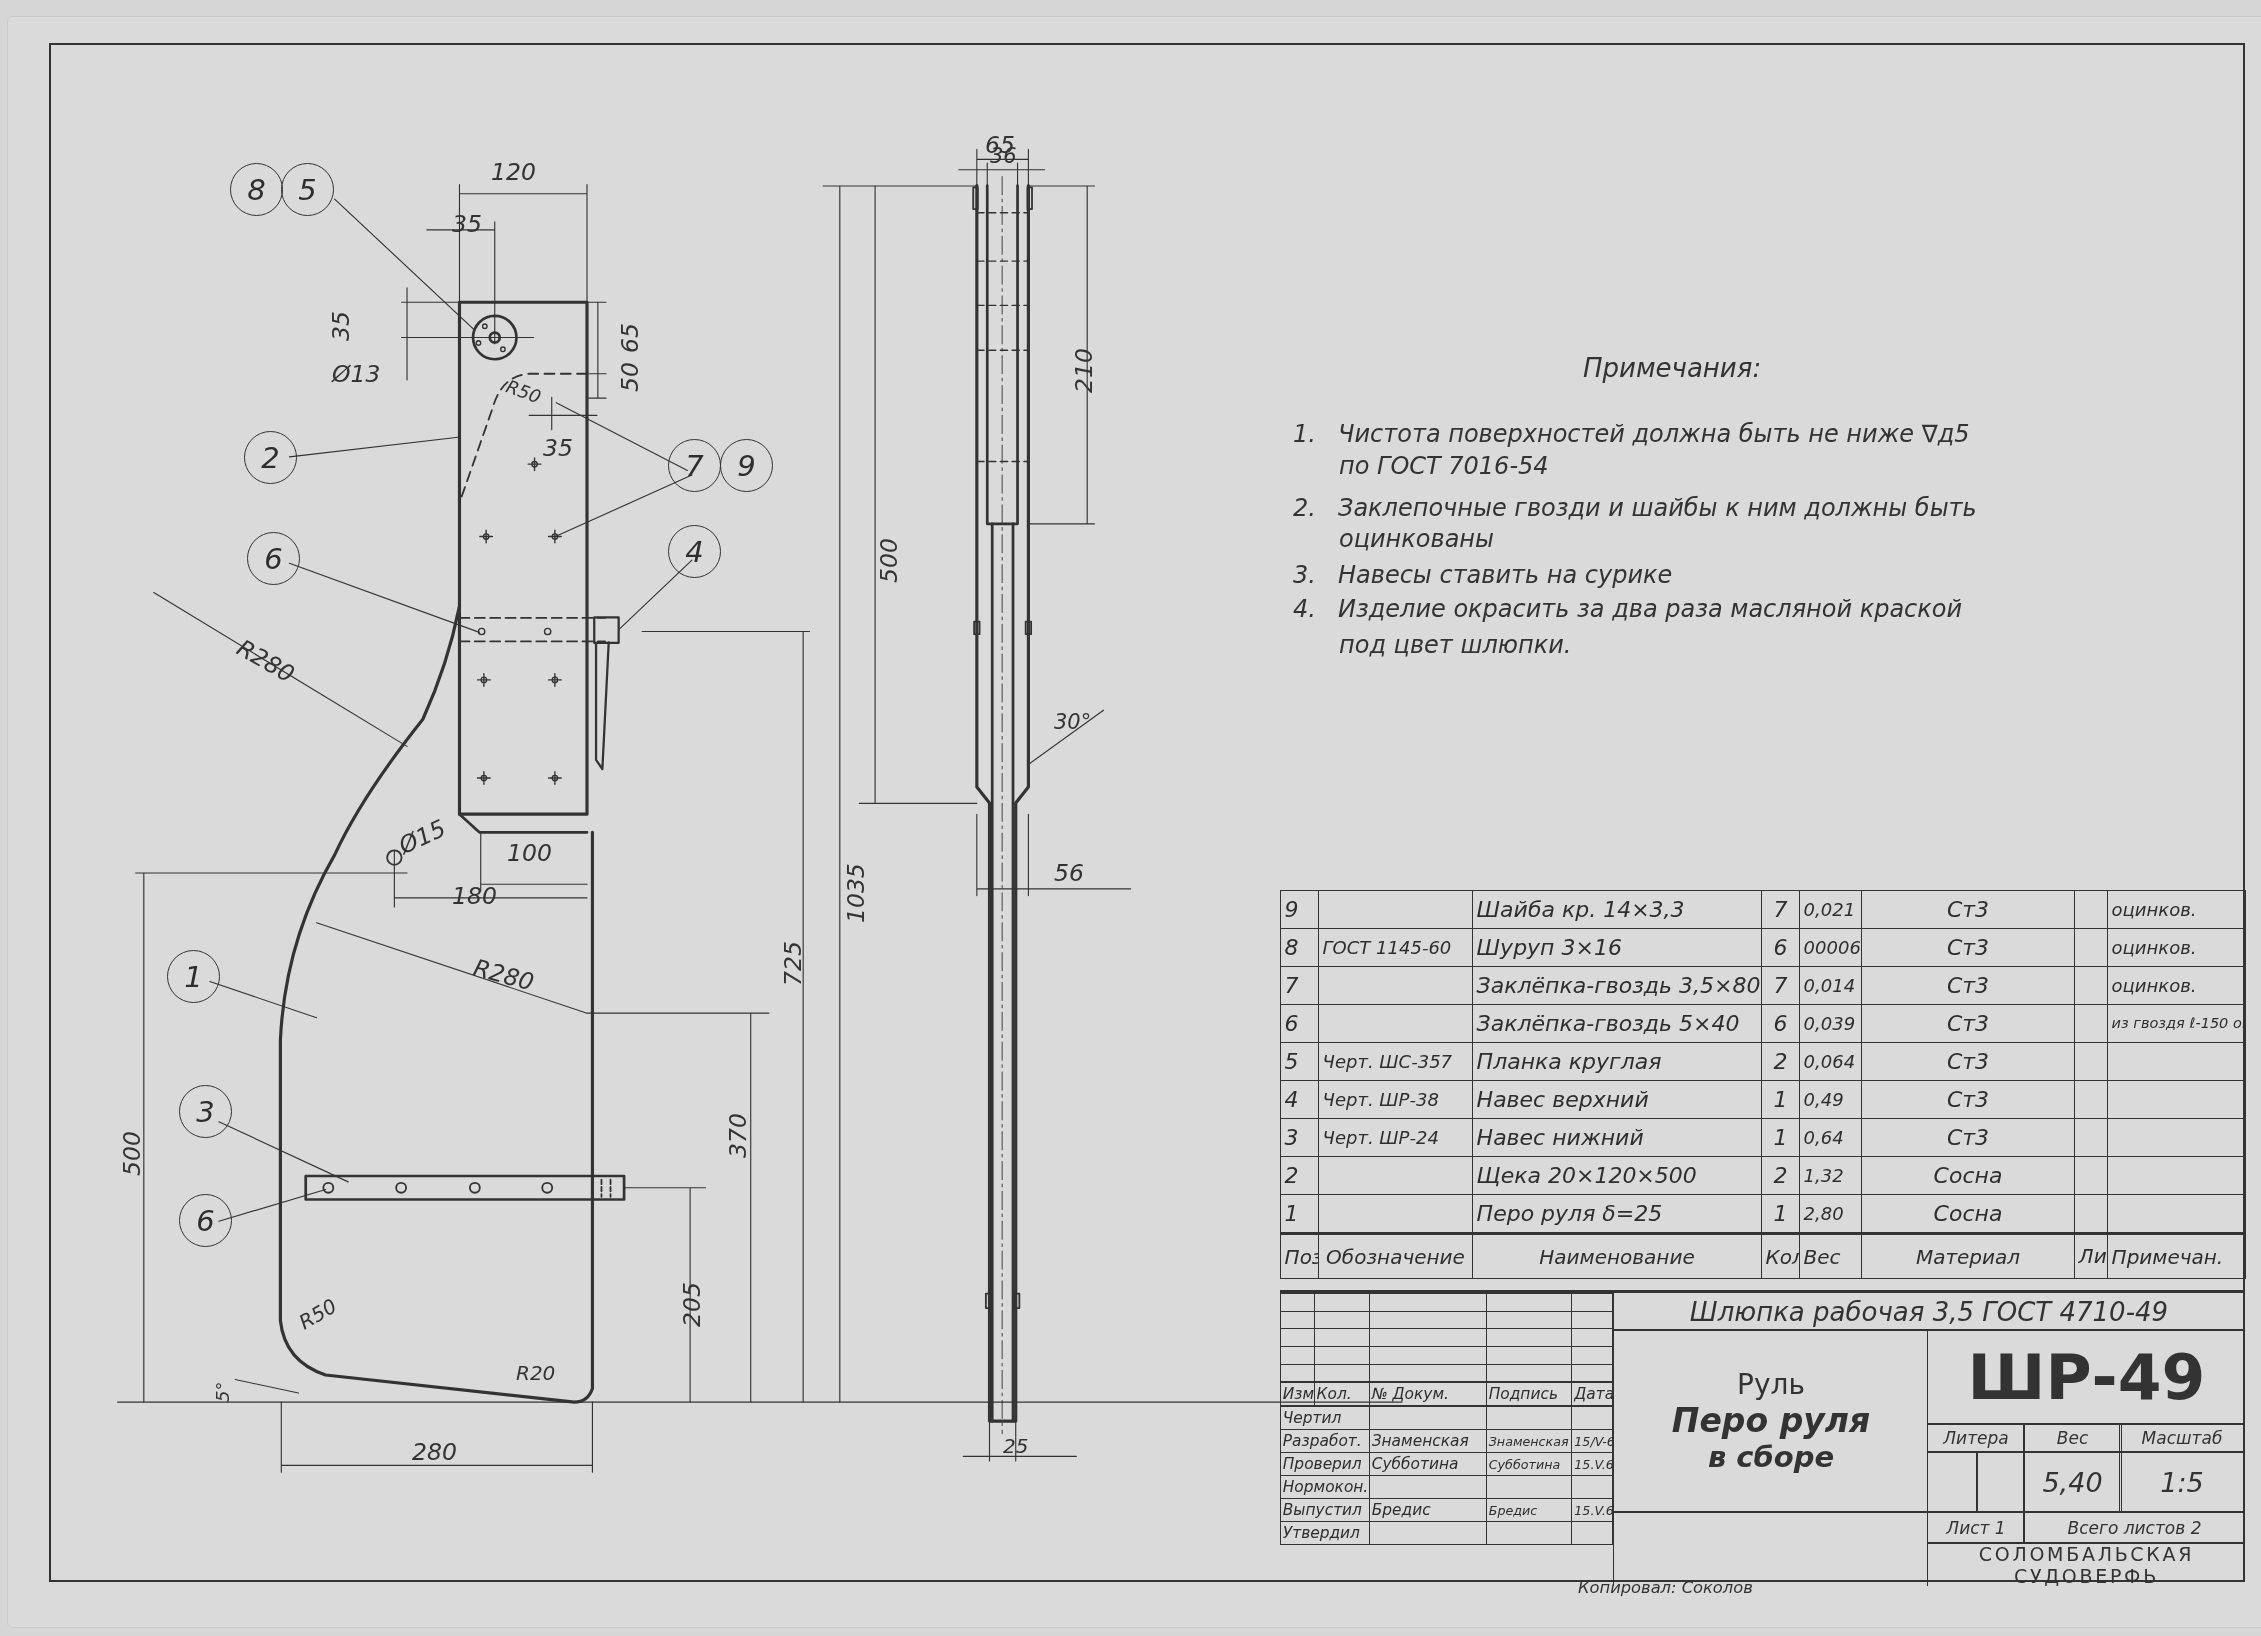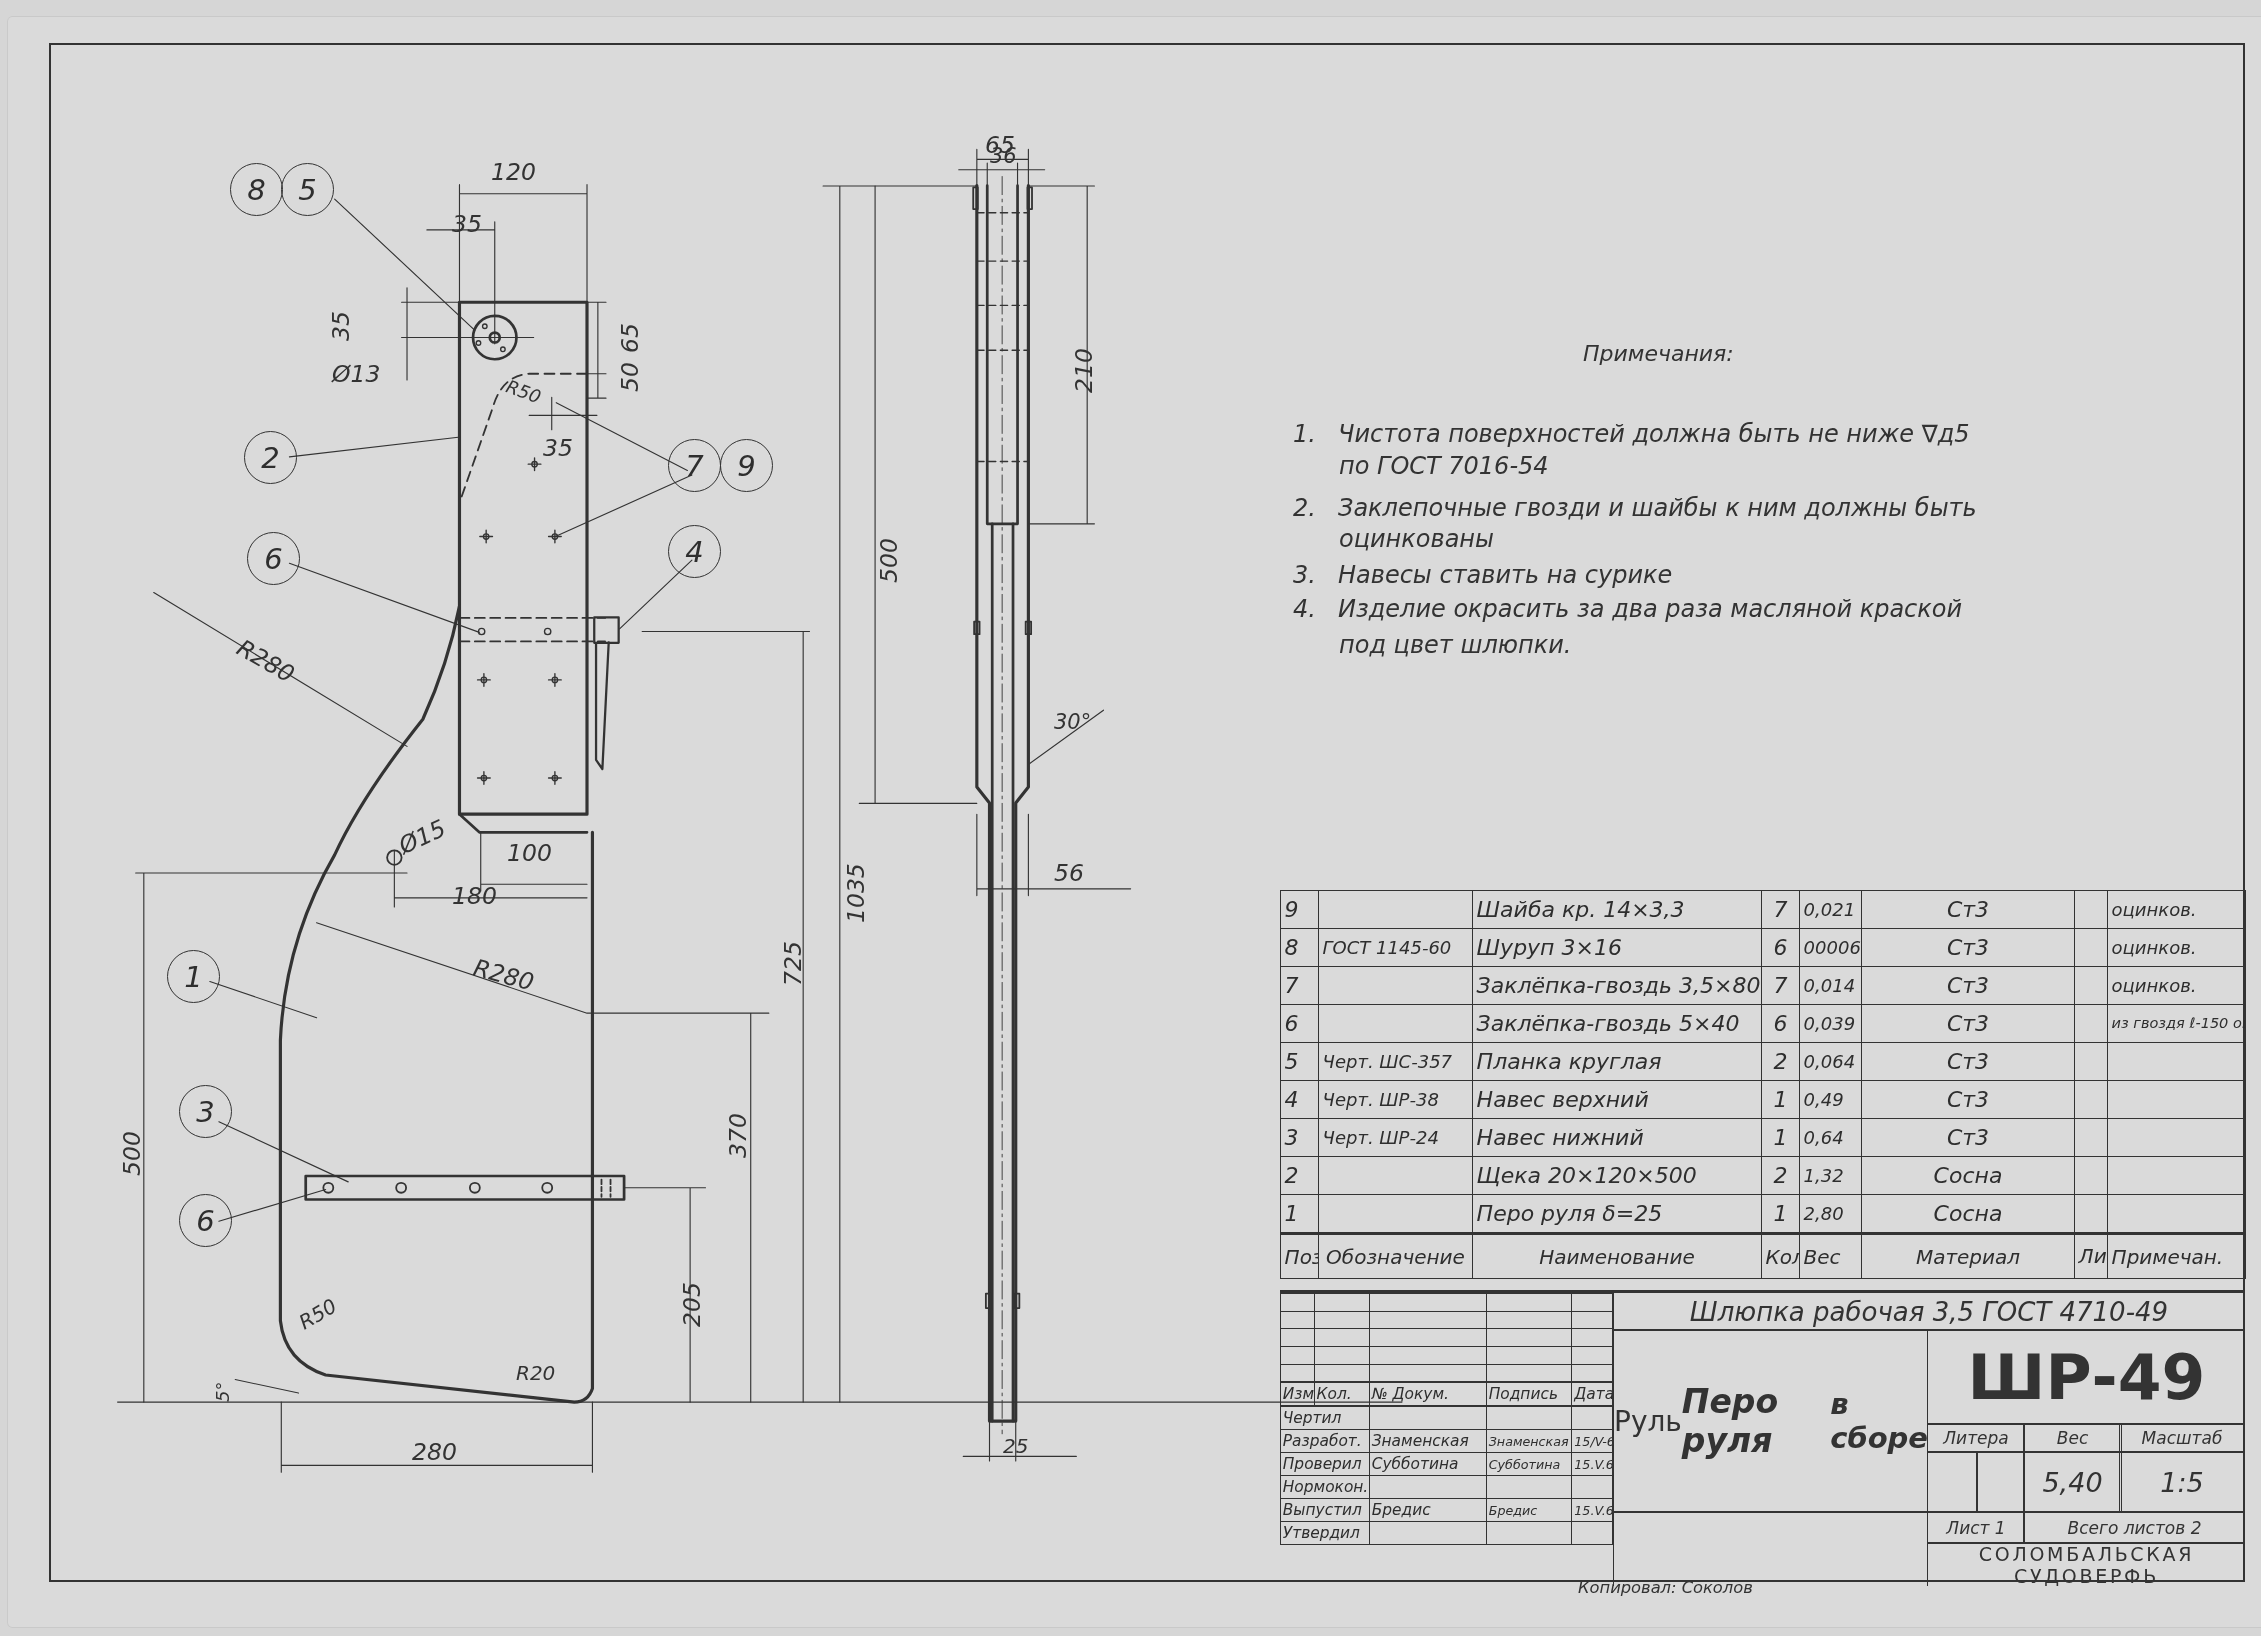--- a/index.html
+++ b/index.html
@@ -3,21 +3,21 @@
 <meta charset="utf-8">
 <style>
   html,body{margin:0;padding:0;}
   body{width:2301px;height:1637px;background:#d6d6d6;position:relative;overflow:hidden;
        font-family:"DejaVu Sans",sans-serif;color:#2e2e2e;}
   .sheet{position:absolute;left:8.1px;top:17px;width:2266px;height:1610px;background:#dadada;
          border-radius:4.5px;box-shadow:0 0 0 0.9px #c9c9c9;}
   .frame{position:absolute;left:49px;top:43px;width:2196px;height:1539px;border:2.7px solid #333;box-sizing:border-box;}
   svg.drawing{position:absolute;left:0;top:0;width:2301px;height:1637px;}
   .hand{font-family:"DejaVu Sans",sans-serif;font-style:italic;color:#333;position:absolute;white-space:nowrap;}
-  .notes-title{left:1583px;top:341px;font-size:22px;}
+  .notes-title{left:1583px;top:353px;font-size:26px;}
   .note{left:1293px;font-size:24px;}
   .note .num{display:inline-block;width:45px;}
   .dim{font-size:23.5px;font-style:italic;position:absolute;color:#333;white-space:nowrap;}
   .rot{transform-origin:left top;transform:rotate(-90deg);}
   .balloon{position:absolute;width:53px;height:53px;border:1.8px solid #333;border-radius:50%;
            box-sizing:border-box;display:flex;align-items:center;justify-content:center;font-size:29px;font-style:italic;background:transparent;}
   
   table.parts{position:absolute;left:1280px;top:890px;width:965px;border-collapse:collapse;table-layout:fixed;}
   table.parts td{border:1.8px solid #333;height:37px;padding:0 3.6px;font-style:italic;font-size:22px;white-space:nowrap;overflow:hidden;}
   table.parts td.c{text-align:center;}
@@ -423,21 +423,21 @@
         <td colspan="2">Утвердил</td>
         <td></td>
         <td></td>
         <td></td>
       </tr>
     </tbody>
       </table>
   </div>
 
   <div class="tb-cell" style="left:333px;top:0;width:631px;height:38px;font-size:26px;border-top:none;border-right:none;">Шлюпка рабочая 3,5 ГОСТ 4710-49</div>
-  <div class="tb-cell" style="left:333px;top:36px;width:315px;height:184px;flex-direction:row;border-right:none;">
+  <div class="tb-cell" style="left:333px;top:36px;width:315px;height:184px;flex-direction:column;border-right:none;">
     <div style="font-size:28px;font-style:normal">Руль</div>
     <div style="font-size:33px;font-weight:bold">Перо руля</div>
     <div style="font-size:29px;font-weight:bold">в сборе</div>
   </div>
   <div class="tb-cell" style="left:647px;top:36px;width:318px;height:96px;font-size:63px;font-weight:bold;font-style:normal;border-right:none;">ШР-49</div>
   <div class="tb-cell" style="left:647px;top:130px;width:98px;height:30px;font-size:17px;">Литера</div>
   <div class="tb-cell" style="left:743px;top:130px;width:99px;height:30px;font-size:17px;">Вес</div>
   <div class="tb-cell" style="left:839px;top:130px;width:125px;height:30px;font-size:17px;border-right:none;">Масштаб</div>
   <div class="tb-cell" style="left:647px;top:158px;width:51px;height:62px;"></div>
   <div class="tb-cell" style="left:696px;top:158px;width:49px;height:62px;"></div>

